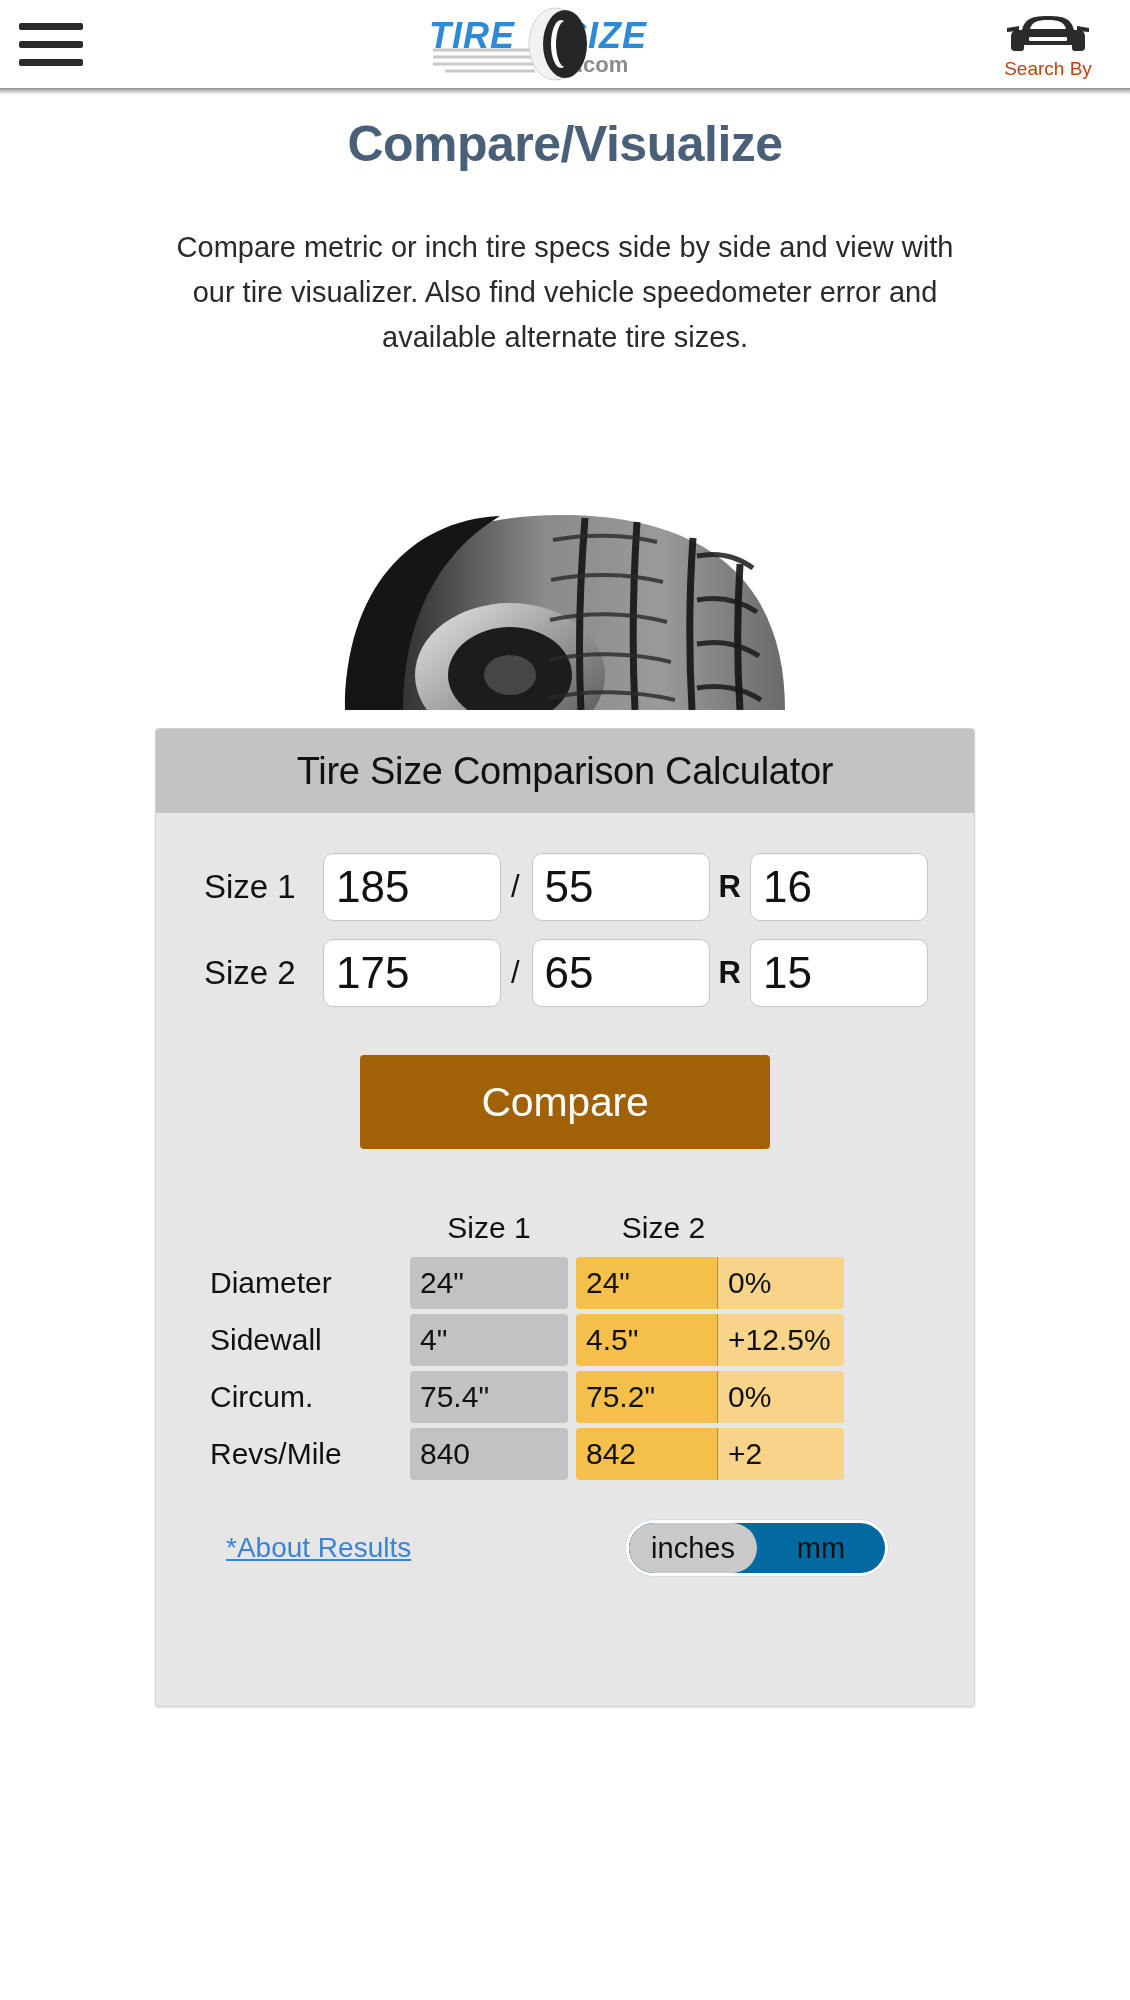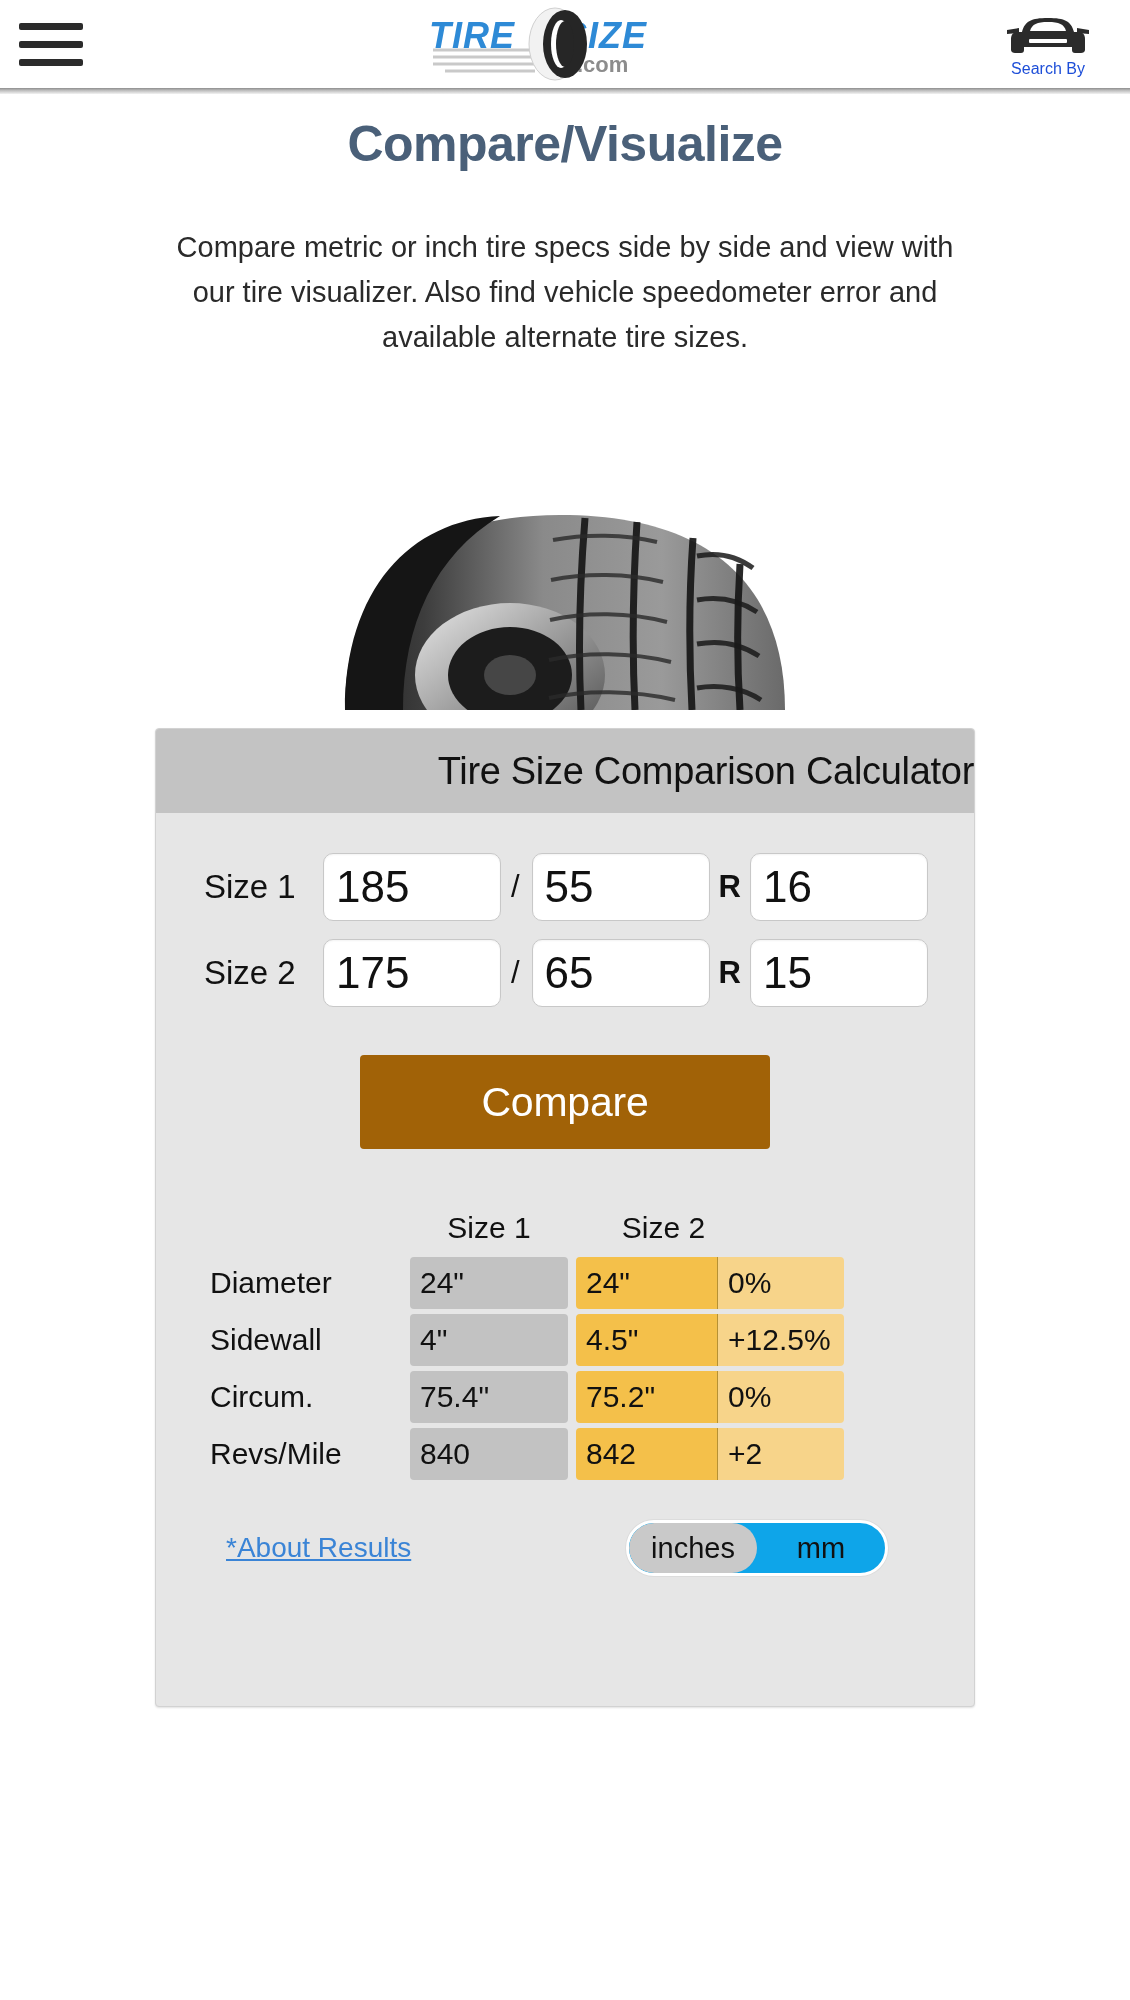--- a/index.html
+++ b/index.html
@@ -63,22 +63,22 @@
     display: flex;
     flex-direction: column;
     align-items: center;
     justify-content: center;
     gap: 1px;
     padding-right: 14px;
     cursor: pointer;
   }
   .search-by .car-icon { width: 82px; height: 48px; display:block; }
   .search-by .sb-label {
-    font-size: 16px;
-    color: #1d4ed8;
+    font-size: 19px;
+    color: #c2410c;
     line-height: 1;
     white-space: nowrap;
   }
 
   
   .page-title {
     text-align: center;
     color: #4a6079;
     font-size: 50px;
     font-weight: bold;
@@ -122,21 +122,21 @@
     border: 1px solid #d2d2d2;
     border-radius: 4px;
     box-shadow: 0 1px 2px rgba(0,0,0,0.12);
     padding-bottom: 130px;
   }
   .calc-header {
     height: 84px;
     background: #c3c3c3;
     display: flex;
     align-items: center;
-    justify-content: flex-end;
+    justify-content: center;
     border-radius: 3px 3px 0 0;
   }
   .calc-header .title {
     font-size: 38px;
     color: #111111;
     letter-spacing: -0.3px;
   }
 
   
   .size-rows { padding: 40px 46px 0 32px; }
@@ -273,21 +273,21 @@
     color: #3a84d6;
     text-decoration: underline;
     margin-left: 58px;
     cursor: pointer;
   }
   .unit-toggle {
     display: flex;
     align-items: center;
     width: 262px;
     height: 56px;
-    background: #0ea5e9;
+    background: #0369a1;
     border: 3px solid #ffffff;
     border-radius: 28px;
     margin-right: 40px;
     box-shadow: 0 0 0 1px #dcdcdc;
     cursor: pointer;
     overflow: hidden;
   }
   .unit-opt {
     flex: 1;
     height: 100%;

